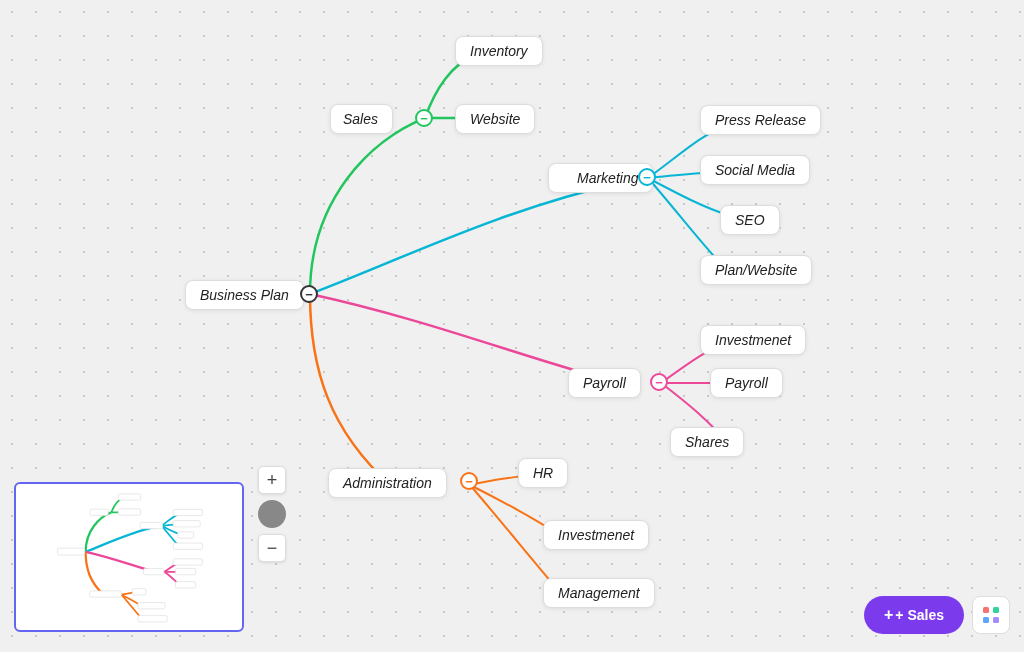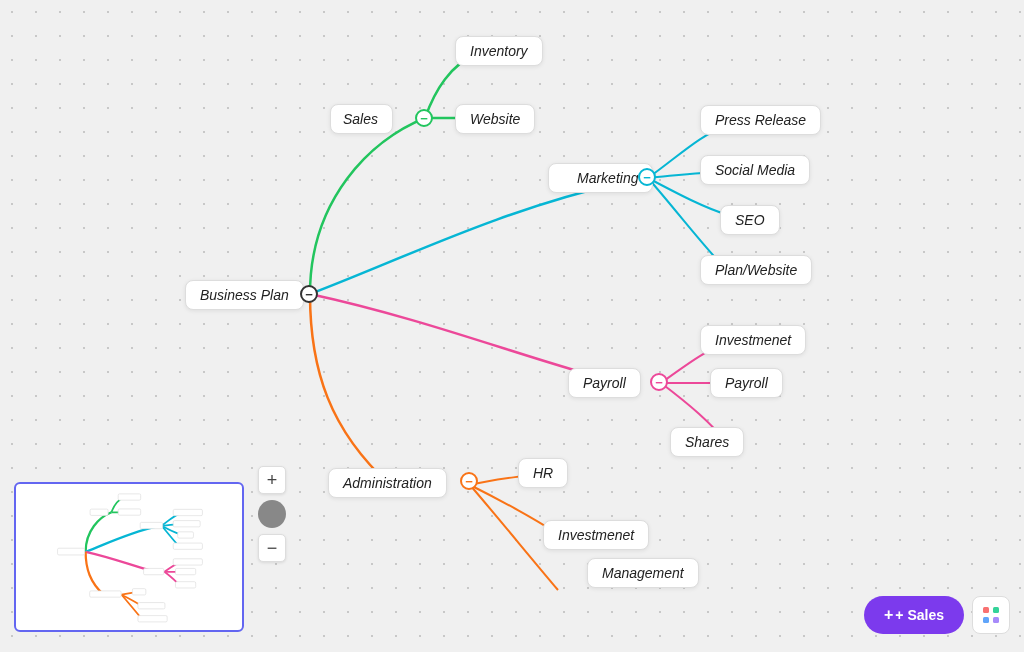--- a/index.html
+++ b/index.html
@@ -248,21 +248,21 @@
   <div class="collapse-dot orange" style="left:460px; top:472px;">−</div>
 
   <div class="node" style="left:518px; top:458px;">
     <span>HR</span>
   </div>
 
   <div class="node" style="left:543px; top:520px;">
     <span>Investmenet</span>
   </div>
 
-  <div class="node" style="left:543px; top:558px;margin-left:44px;">
+  <div class="node" style="left:543px; top:578px;">
     <span>Management</span>
   </div>
 
   <div class="minimap">
     <svg width="230" height="150" viewBox="0 0 1024 652">
 
       <path d="M310,294 C310,200 370,140 425,118" fill="none" stroke="#22c55e" stroke-width="10"></path>
       <path d="M425,118 C435,90 450,65 480,51" fill="none" stroke="#22c55e" stroke-width="8"></path>
       <path d="M425,118 C440,118 455,118 478,118" fill="none" stroke="#22c55e" stroke-width="8"></path>
       <path d="M310,294 C400,260 500,210 620,183" fill="none" stroke="#06b6d4" stroke-width="10"></path>

